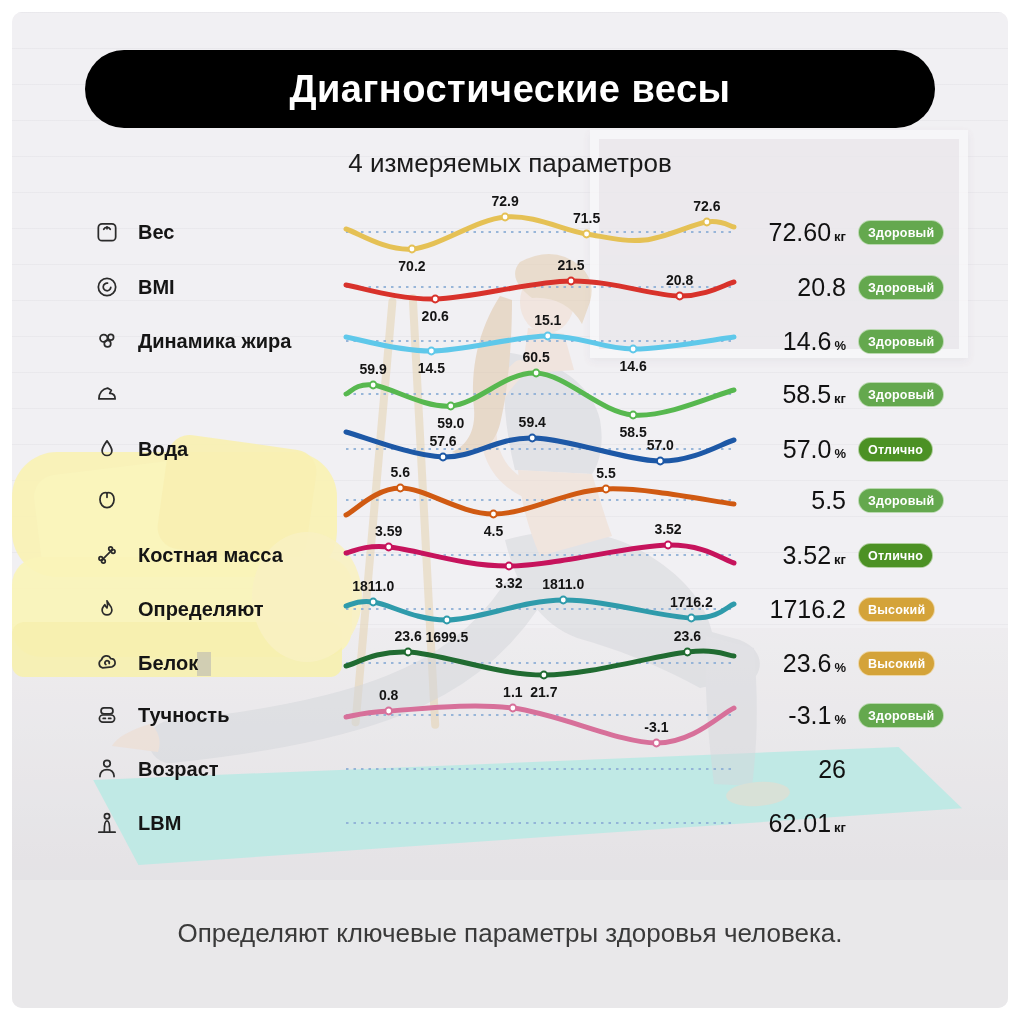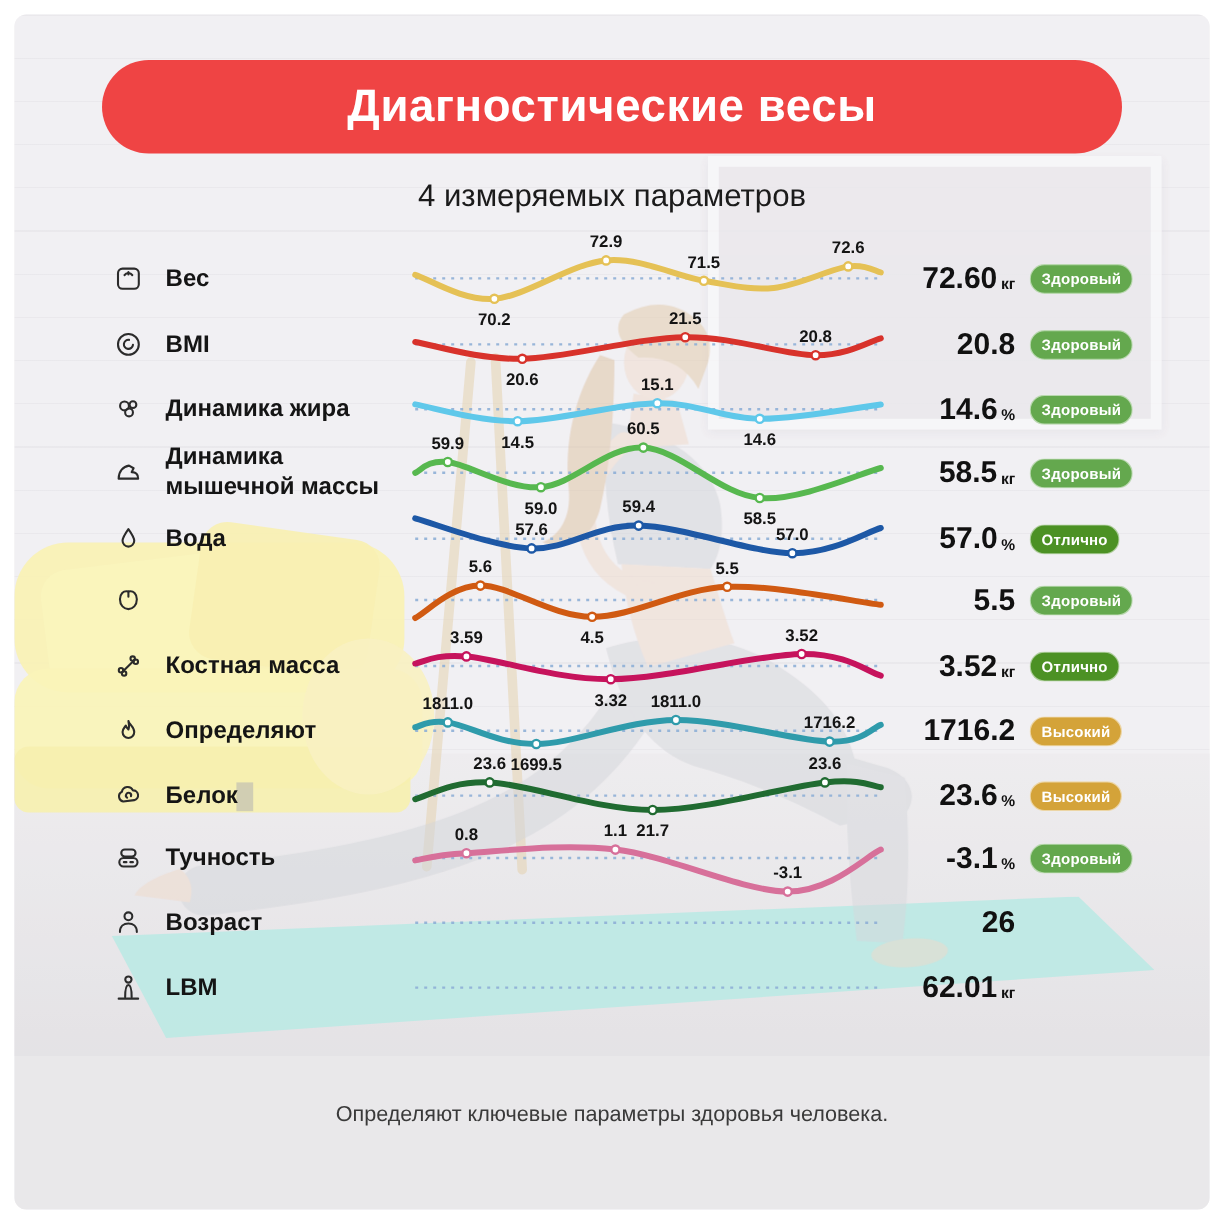--- a/index.html
+++ b/index.html
@@ -26,34 +26,34 @@
   .sofa-arm{left:240px;top:520px;width:110px;height:130px;border-radius:50%;background:#f6edaf;}
   .sofa-leg{left:185px;top:640px;width:14px;height:24px;background:#9b9b9b;opacity:.55;}
   .mat{position:absolute;left:45px;top:735px;width:905px;height:118px;background:#a3e3dc;opacity:.85;
        clip-path:polygon(4% 28%,93% 0%,100% 52%,9% 100%);}
   .woman-svg{position:absolute;inset:0;pointer-events:none;}
   .wash{position:absolute;inset:0;background:rgba(255,255,255,.24);}
   .banner{position:absolute;left:85px;top:50px;width:850px;height:78px;border-radius:39px;
           display:flex;align-items:center;justify-content:center;}
   .banner .title{color:#fff;font-size:38px;font-weight:600;letter-spacing:.5px;}
   .subtitle{position:absolute;left:0;right:0;top:148px;text-align:center;font-size:26px;color:#1b1b1b;}
-  .footer{position:absolute;left:0;right:0;top:918px;text-align:center;font-size:18px;color:#3a3a3a;}
+  .footer{position:absolute;left:0;right:0;top:918px;text-align:center;font-size:26px;color:#3a3a3a;}
   .row{position:absolute;left:0;width:1020px;height:90px;}
   .picon{position:absolute;left:94px;top:32px;width:26px;height:26px;}
   .picon svg{stroke:#2b2b2b;fill:none;stroke-width:1.6;stroke-linecap:round;stroke-linejoin:round;}
   .plabel{position:absolute;left:138px;top:0;width:208px;height:90px;display:flex;align-items:center;
           font-size:20px;font-weight:600;color:#151515;line-height:1.25;}
   .chart{position:absolute;left:342px;top:0;overflow:visible;}
   .dotline{stroke:#8fb0d6;stroke-width:2;stroke-dasharray:2.5 5;opacity:.9;}
   .curve{fill:none;stroke-width:5;stroke-linecap:round;}
   .marker{fill:#fff;stroke-width:2;}
   .ptlabel{font-size:14px;font-weight:bold;fill:#141414;font-family:"Liberation Sans",sans-serif;}
   .pvalue{position:absolute;left:722px;width:124px;height:90px;display:flex;align-items:center;
           justify-content:flex-end;gap:3px;}
-  .pvalue .num{font-size:25px;font-weight:bold;color:#111;text-align:right;}
+  .pvalue .num{font-size:25px;font-weight:normal;color:#111;text-align:right;}
   .pvalue .unit{font-size:13px;font-weight:bold;color:#111;padding-top:9px;}
   .badge{position:absolute;left:858px;top:33px;min-width:70px;height:25px;border-radius:13px;
          color:#fff;font-size:12.5px;font-weight:bold;display:flex;align-items:center;justify-content:center;
          padding:0 9px;box-sizing:border-box;border:1.5px solid rgba(255,255,255,.55);letter-spacing:.2px;}
 </style>
 </head>
 <body>
 
 <div class="stage">
 
@@ -85,21 +85,21 @@
         <path d="M516 316 l36 6 10 36 -52 4 Z" fill="#e9cdb8"></path>
         <ellipse cx="535" cy="290" rx="27" ry="31" fill="#eccfba"></ellipse>
         <path d="M508 250 q34 -18 60 4 q16 14 10 36 l-8 22 q-16 -28 -50 -26 q-26 -20 -12 -36 Z" fill="#d8b88c"></path>
         <path d="M488 284 C466 318 458 358 462 396 C464 420 454 434 440 440 C466 448 482 434 488 412 C498 372 500 318 500 288 Z" fill="#d3ae83"></path>
       </g>
     </svg>
     <div class="wash"></div>
     <div class="base-strip"></div>
   </div>
 
-  <div class="banner" id="banner" style="background: #ef4444;">
+  <div class="banner" id="banner" style="background: #000000;">
     <span class="title">Диагностические весы</span>
   </div>
   <div class="subtitle">4 измеряемых параметров</div>
 
   <div id="rows">
       <div class="row" style="top: 187px;">
         <span class="picon"><svg viewBox="0 0 24 24" width="26" height="26">
             <rect x="4" y="4.5" width="16" height="15.5" rx="3.5"></rect>
             <path d="M9 9.5 a3.5 3.5 0 0 1 6 0"></path>
             <path d="M12 7.2 v1.8"></path>
@@ -164,21 +164,20 @@
         <div class="pvalue">
           <span class="num">14.6</span>
           <span class="unit">%</span>
         </div>
         <div class="badge" style="background: rgb(100, 168, 78);">Здоровый</div>
       </div>
       <div class="row" style="top: 349px;">
         <span class="picon"><svg viewBox="0 0 24 24" width="26" height="26">
             <path d="M4.5 16.5 C4.5 11 8 7 12.5 6.5 L16 8.5 L14.5 11.5 C18 11.5 19.5 13.5 19.5 16.5 Z"></path>
           </svg></span>
-        <div class="plabel">Динамика мышечной массы</div>
         <svg class="chart" viewBox="0 0 400 90" width="400" height="90">
           <line x1="4" y1="45" x2="392" y2="45" class="dotline"></line>
           <path d="M4.0,45.0C8.5,43.5 13.7,34.0 31.2,36.0C48.6,38.0 81.6,59.0 108.8,57.0C135.9,55.0 163.7,22.5 194.1,24.0C224.5,25.5 258.1,63.2 291.1,66.0C324.1,68.8 375.2,45.2 392.0,41.0" class="curve" stroke="#57b84f"></path>
           <circle cx="31.160000000000004" cy="36" r="3.4" class="marker" stroke="#57b84f"></circle>
           <text x="31.160000000000004" y="25" class="ptlabel" text-anchor="middle">59.9</text>
           <circle cx="108.76" cy="57" r="3.4" class="marker" stroke="#57b84f"></circle>
           <text x="108.76" y="79" class="ptlabel" text-anchor="middle">59.0</text>
           <circle cx="194.12" cy="24" r="3.4" class="marker" stroke="#57b84f"></circle>
           <text x="194.12" y="13" class="ptlabel" text-anchor="middle">60.5</text>
           <circle cx="291.12" cy="66" r="3.4" class="marker" stroke="#57b84f"></circle>

